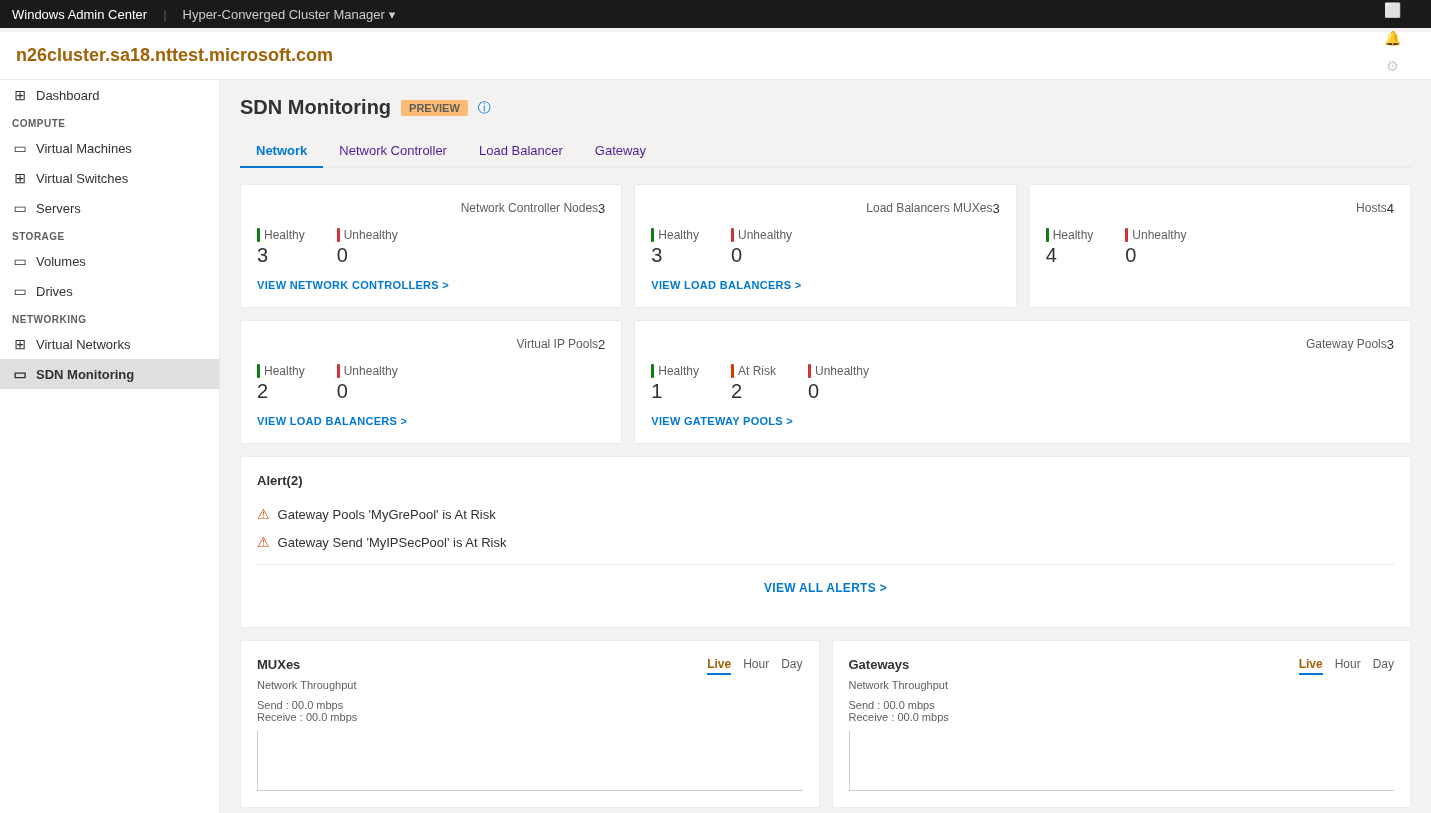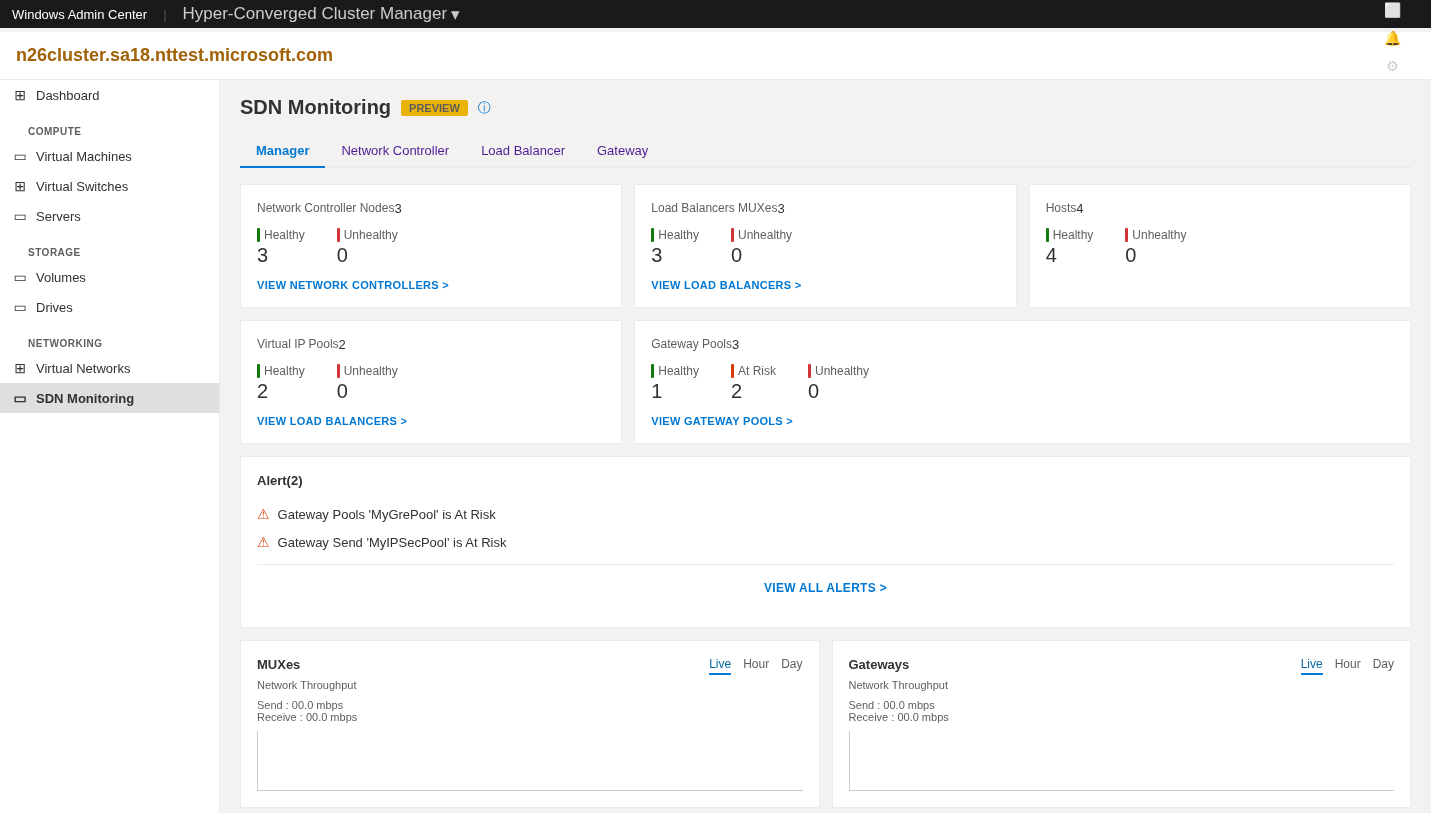--- a/index.html
+++ b/index.html
@@ -13,21 +13,21 @@
       display: flex;
       align-items: center;
       padding: 0 12px;
       gap: 16px;
       position: fixed;
       top: 0; left: 0; right: 0;
       z-index: 100;
     }
     .topbar-app { font-size: 13px; color: #fff; font-weight: 400; }
     .topbar-sep { color: #555; }
-    .topbar-cluster { font-size: 17px; color: #ccc; display: flex; align-items: flex-start; gap: 4px; }
+    .topbar-cluster { font-size: 13px; color: #ccc; display: flex; align-items: flex-end; gap: 4px; }
     .topbar-right { margin-left: auto; display: flex; align-items: center; gap: 12px; flex-direction: column; }
     .ms-logo { display: flex; gap: 2px; }
     .ms-logo span { width: 8px; height: 8px; display: inline-block; }
     .ms-red { background: #f25022; }
     .ms-green { background: #7fba00; }
     .ms-blue { background: #00a4ef; }
     .ms-yellow { background: #ffb900; }
 
     
     .cluster-bar {
@@ -72,21 +72,21 @@
       border: 1px solid #ccc;
       border-radius: 2px;
       background: #fff;
     }
     .sidebar-search input {
       border: none; outline: none; flex: 1; padding: 5px 8px; font-size: 12px;
     }
     .sidebar-search-icon { padding: 0 6px; color: #666; }
     .sidebar-section-label {
       font-size: 10px; font-weight: 600; color: #605e5c; text-transform: uppercase;
-      padding: 8px 28px 4px; letter-spacing: 0.5px; margin-top: 8px;
+      padding: 8px 12px 4px; letter-spacing: 0.5px;
     }
     .sidebar-item {
       display: flex; align-items: center; gap: 8px;
       padding: 7px 12px; cursor: pointer; font-size: 13px; color: #323130;
     }
     .sidebar-item.active { background: #e1dfdd; font-weight: 600; }
     .sidebar-icon { width: 16px; text-align: center; font-size: 14px; }
 
     
     .main {
@@ -96,21 +96,21 @@
       overflow-y: auto;
       height: calc(100vh - 80px);
     }
 
     
     .page-header {
       display: flex; align-items: center; gap: 10px; margin-bottom: 16px;
     }
     .page-title { font-size: 20px; font-weight: 600; }
     .preview-badge {
-      background: #eab308; color: #605e5c; font-size: 11px;
+      background: #fdba74; color: #605e5c; font-size: 11px;
       padding: 2px 8px; border-radius: 2px; font-weight: 600;
     }
     .info-icon { color: #0078d4; font-size: 13px; cursor: pointer; }
 
     
     .tabs {
       display: flex; border-bottom: 2px solid #edebe9; margin-bottom: 16px; gap: 0;
     }
     .tab {
       padding: 8px 16px; cursor: pointer; font-size: 13px; color: #4c1d95;
@@ -119,22 +119,23 @@
     }
     .tab.active { color: #0078d4; border-bottom-color: #0078d4; font-weight: 600; }
 
     
     .cards-row { display: flex; gap: 12px; margin-bottom: 12px; }
     .card {
       background: #fff; border: 1px solid #edebe9; border-radius: 2px;
       padding: 16px; flex: 1; min-width: 0;
     }
     .card-header {
-      display: flex; justify-content: flex-start; align-items: flex-start;
+      display: flex; justify-content: flex-end; align-items: flex-start;
       margin-bottom: 12px;
+      margin-left: 20px;
     }
     .card-title { font-size: 12px; color: #605e5c; font-weight: 400; }
     .card-count { font-size: 13px; color: #323130; font-weight: 400; }
     .card-stats { display: flex; gap: 32px; margin-bottom: 12px; }
     .stat-item { display: flex; flex-direction: column; }
     .stat-label {
       font-size: 12px; color: #605e5c; display: flex; align-items: center; gap: 4px;
     }
     .stat-bar { width: 3px; height: 14px; border-radius: 1px; display: inline-block; }
     .stat-bar.green { background: #107c10; }
@@ -170,21 +171,21 @@
       background: #fff; border: 1px solid #edebe9; border-radius: 2px;
       padding: 16px; flex: 1;
     }
     .throughput-header {
       display: flex; justify-content: space-between; align-items: flex-start;
       margin-bottom: 4px;
     }
     .throughput-title { font-size: 13px; font-weight: 600; }
     .throughput-tabs { display: flex; gap: 12px; }
     .throughput-tab { font-size: 12px; color: #605e5c; cursor: pointer; }
-    .throughput-tab.active { color: #0369a1; border-bottom: 2px solid #0078d4; padding-bottom: 2px; }
+    .throughput-tab.active { color: #a16207; border-bottom: 2px solid #0078d4; padding-bottom: 2px; font-weight: bold; }
     .throughput-subtitle { font-size: 11px; color: #605e5c; margin-bottom: 8px; }
     .throughput-stat { font-size: 11px; color: #605e5c; }
     .chart-area {
       height: 60px; border-left: 1px solid #ccc; border-bottom: 1px solid #ccc;
       position: relative; margin-top: 8px;
     }
   </style>
 </head>
 <body>
 
@@ -260,21 +261,21 @@
 
   <div class="main">
 
     <div class="page-header">
       <span class="page-title">SDN Monitoring</span>
       <span class="preview-badge">PREVIEW</span>
       <span class="info-icon">ⓘ</span>
     </div>
 
     <div class="tabs">
-      <div class="tab active">Manager</div>
+      <div class="tab active">Network</div>
       <div class="tab">Network Controller</div>
       <div class="tab">Load Balancer</div>
       <div class="tab">Gateway</div>
     </div>
 
     <div class="cards-row">
 
       <div class="card">
         <div class="card-header">
           <span class="card-title">Network Controller Nodes</span>

